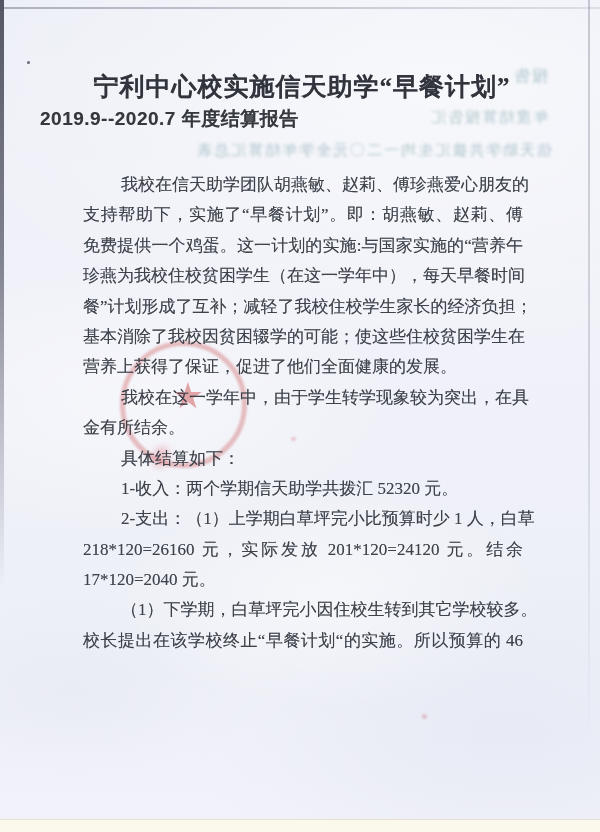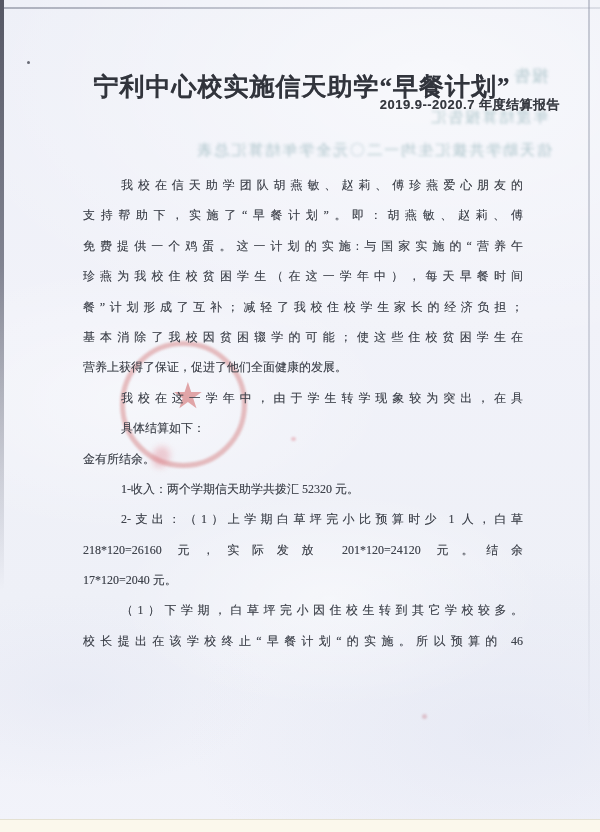--- a/index.html
+++ b/index.html
@@ -77,33 +77,33 @@
   
   .title {
     position: absolute; left: 40px; right: 36px; top: 70px;
     text-align: center;
     font-size: 25px; font-weight: 700;
     letter-spacing: 1px;
     color: #31343c;
     text-shadow: 0 0 0.6px rgba(49,52,60,0.55);
   }
   .subtitle {
-    position: absolute; left: 40px; right: 40px; top: 96px;
-    text-align: right;
+    position: absolute; left: 40px; right: 40px; top: 106px;
+    text-align: left;
     font-family: "Liberation Sans", sans-serif;
-    font-size: 13px; font-weight: 700;
+    font-size: 19px; font-weight: 700;
     letter-spacing: 0.5px;
     color: #35383f;
     text-shadow: 0 0 0.5px rgba(53,56,63,0.5);
   }
   
   .body-text {
     position: absolute; left: 83px; top: 170px; width: 440px;
     color: #3e424b;
-    font-size: 12px;
+    font-size: 17px;
     text-shadow: 0 0 0.5px rgba(62,66,75,0.45);
   }
   .body-text .line {
     height: 30.4px; line-height: 30.4px;
     text-align: justify;
     text-align-last: justify;
     text-justify: inter-character;
     white-space: nowrap;
   }
   .body-text .line.last { text-align-last: left; }
@@ -127,22 +127,22 @@
 
   <div class="body-text">
       <div class="line indent">我校在信天助学团队胡燕敏、赵莉、傅珍燕爱心朋友的</div>
       <div class="line">支持帮助下，实施了“早餐计划”。即：胡燕敏、赵莉、傅</div>
       <div class="line">免费提供一个鸡蛋。这一计划的实施:与国家实施的“营养午</div>
       <div class="line">珍燕为我校住校贫困学生（在这一学年中），每天早餐时间</div>
       <div class="line">餐”计划形成了互补；减轻了我校住校学生家长的经济负担；</div>
       <div class="line">基本消除了我校因贫困辍学的可能；使这些住校贫困学生在</div>
       <div class="line last">营养上获得了保证，促进了他们全面健康的发展。</div>
       <div class="line indent">我校在这一学年中，由于学生转学现象较为突出，在具</div>
+      <div class="line last">金有所结余。</div>
       <div class="line indent last">具体结算如下：</div>
-      <div class="line last">金有所结余。</div>
       <div class="line indent last">1-收入：两个学期信天助学共拨汇 52320 元。</div>
       <div class="line indent">2-支出：（1）上学期白草坪完小比预算时少 1 人，白草</div>
       <div class="line">218*120=26160 元，实际发放 201*120=24120 元。结余</div>
       <div class="line last">17*120=2040 元。</div>
       <div class="line indent">（1）下学期，白草坪完小因住校生转到其它学校较多。</div>
       <div class="line">校长提出在该学校终止“早餐计划“的实施。所以预算的 46</div>
     </div>
 
   <div class="edge-left"></div>
   <div class="edge-top"></div>

